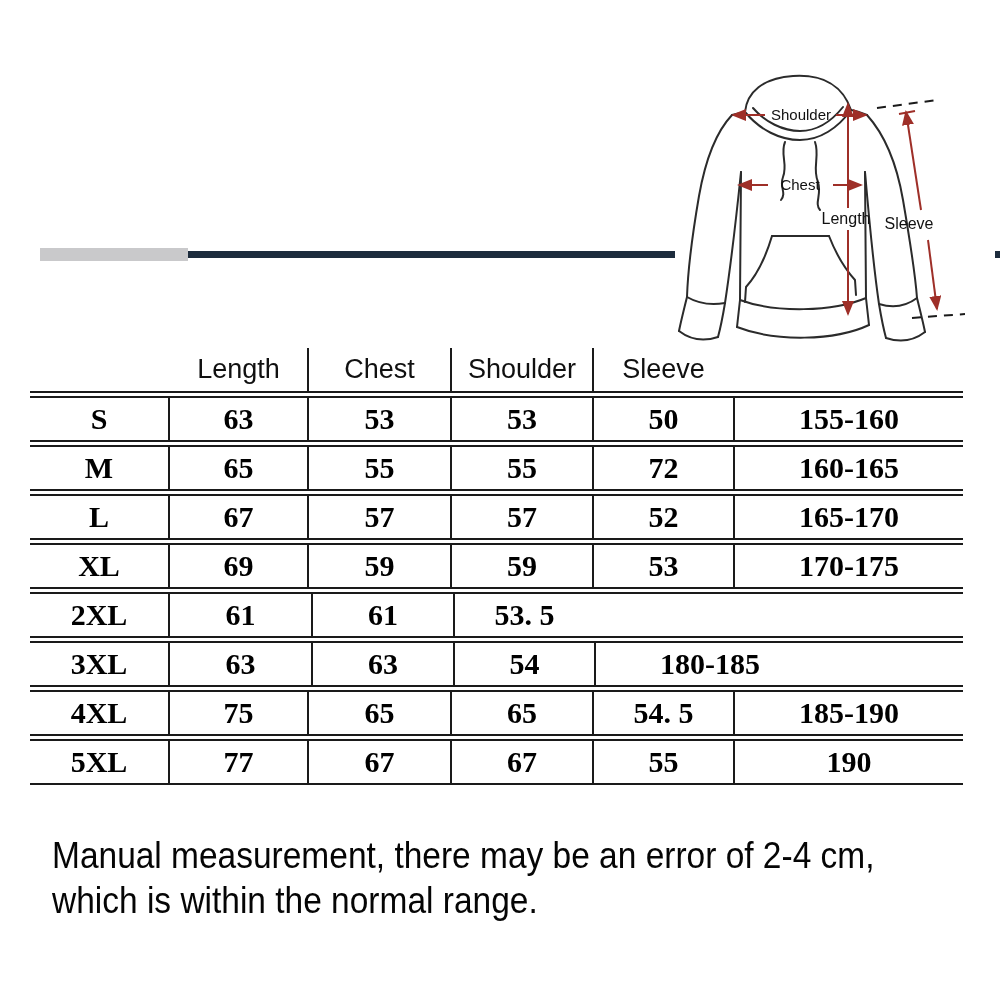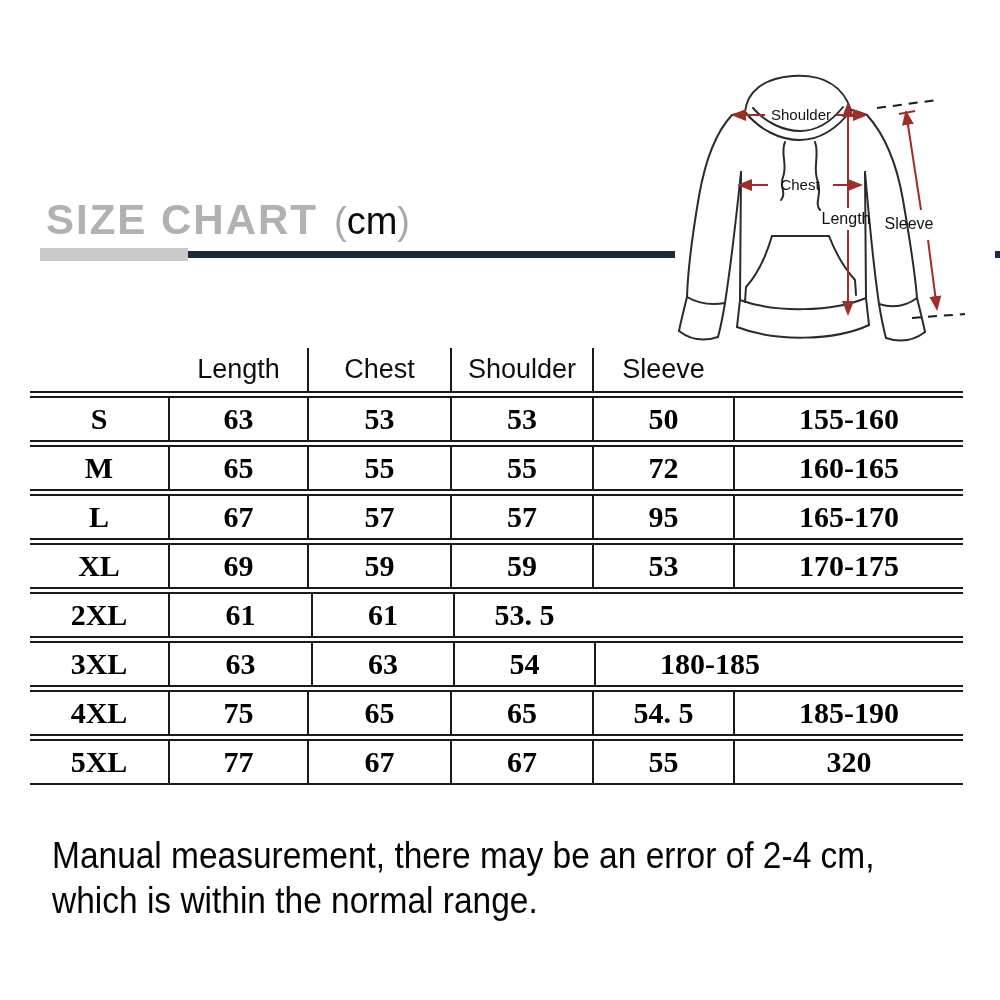--- a/index.html
+++ b/index.html
@@ -35,24 +35,20 @@
   .t-body .cell { font-family:"Liberation Serif","DejaVu Serif",serif; font-weight:700; font-size:30px; color:#000; }
 
   
   .footer { position:absolute; left:52px; top:833px; font-size:36px; color:#050505; line-height:1.26; transform:scaleX(0.93); transform-origin:left top; white-space:nowrap; }
 </style>
 </head>
 <body>
 
 <div class="canvas">
 
-  <div class="title-row">
-    <span class="title-main">SIZE CHART</span>
-    <span class="title-unit"><span class="paren">(</span><span>cm</span><span class="paren">)</span></span>
-  </div>
 
   <div class="divider-gray"></div>
   <div class="divider-navy"></div>
 
   <div class="hoodie-box">
     <svg width="320" height="300" viewBox="0 0 320 300">
       <defs>
         <marker id="ah" markerWidth="9" markerHeight="8" refX="6.5" refY="3" orient="auto-start-reverse">
           <path d="M0,0 L7.5,3 L0,6 z" fill="#9e2f28"></path>
         </marker>
@@ -157,21 +153,21 @@
       <div class="cell c3">55</div>
       <div class="cell c4">72</div>
       <div class="cell c5">160-165</div>
     </div>
 
     <div class="t-row t-body">
       <div class="cell c0">L</div>
       <div class="cell c1">67</div>
       <div class="cell c2">57</div>
       <div class="cell c3">57</div>
-      <div class="cell c4">95</div>
+      <div class="cell c4">52</div>
       <div class="cell c5">165-170</div>
     </div>
 
     <div class="t-row t-body">
       <div class="cell c0">XL</div>
       <div class="cell c1">69</div>
       <div class="cell c2">59</div>
       <div class="cell c3">59</div>
       <div class="cell c4">53</div>
       <div class="cell c5">170-175</div>
@@ -200,21 +196,21 @@
       <div class="cell c4">54. 5</div>
       <div class="cell c5">185-190</div>
     </div>
 
     <div class="t-row t-body">
       <div class="cell c0">5XL</div>
       <div class="cell c1">77</div>
       <div class="cell c2">67</div>
       <div class="cell c3">67</div>
       <div class="cell c4">55</div>
-      <div class="cell c5">320</div>
+      <div class="cell c5">190</div>
     </div>
   </div>
 
   <div class="footer">
     <div>Manual measurement, there may be an error of 2-4 cm,</div>
     <div>which is within the normal range.</div>
   </div>
 
 </div>
 

